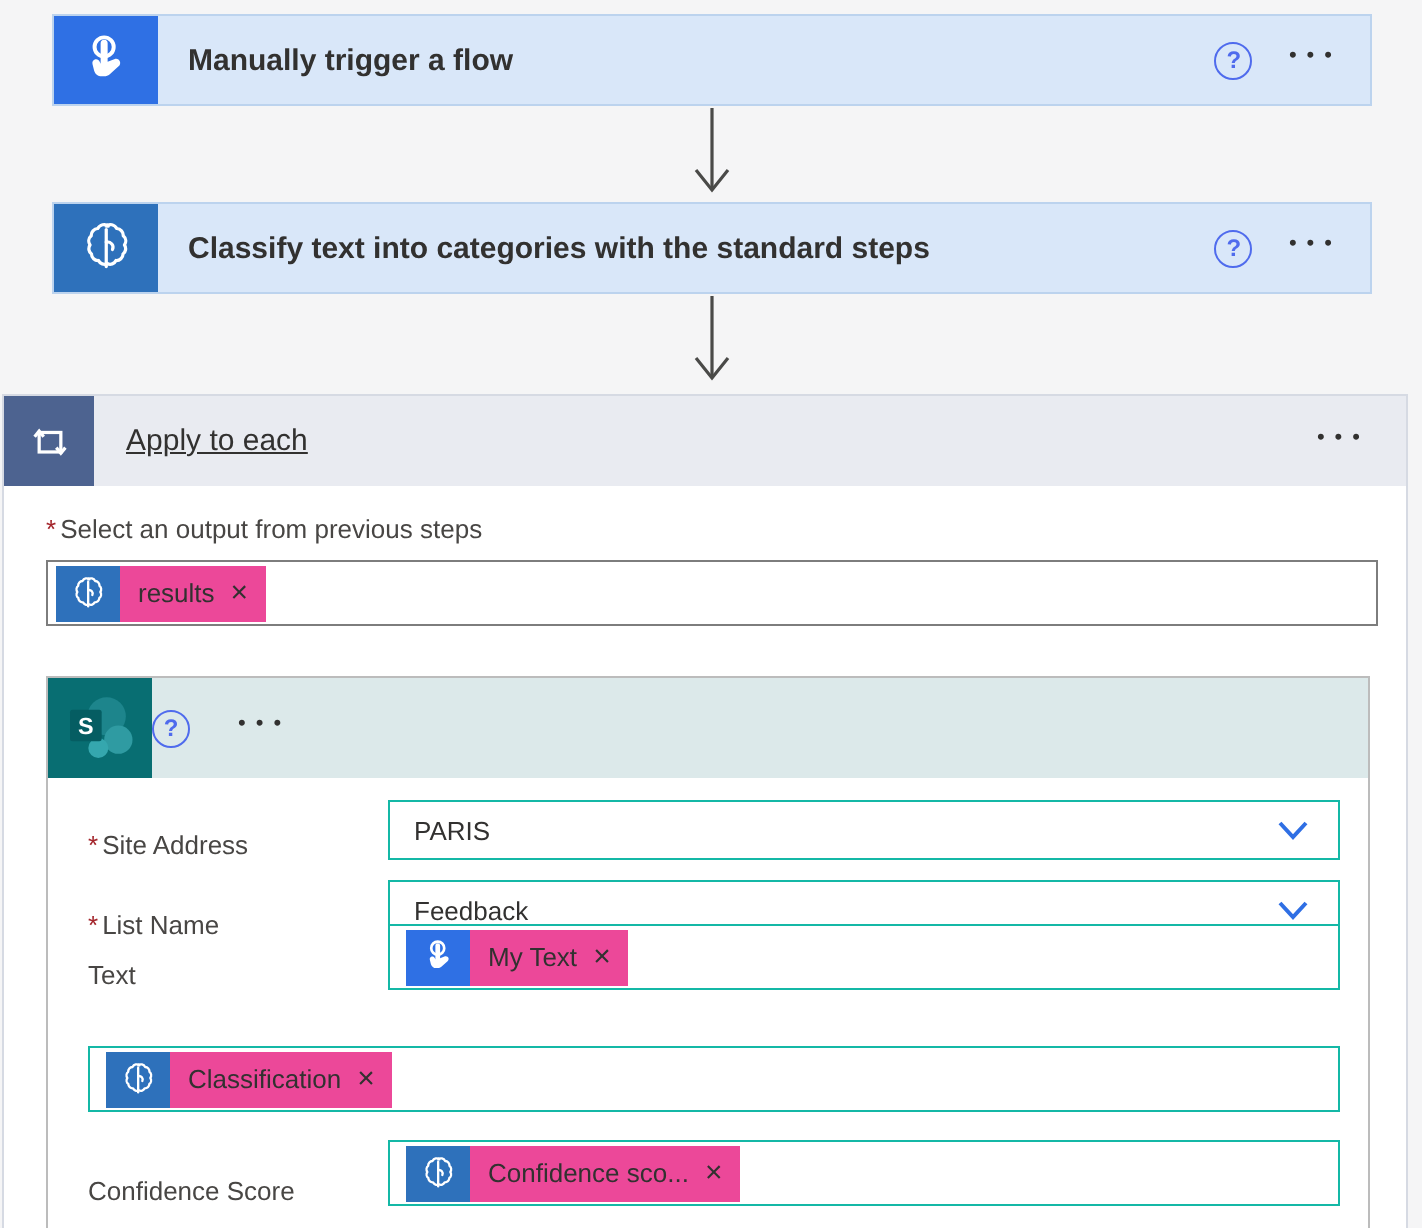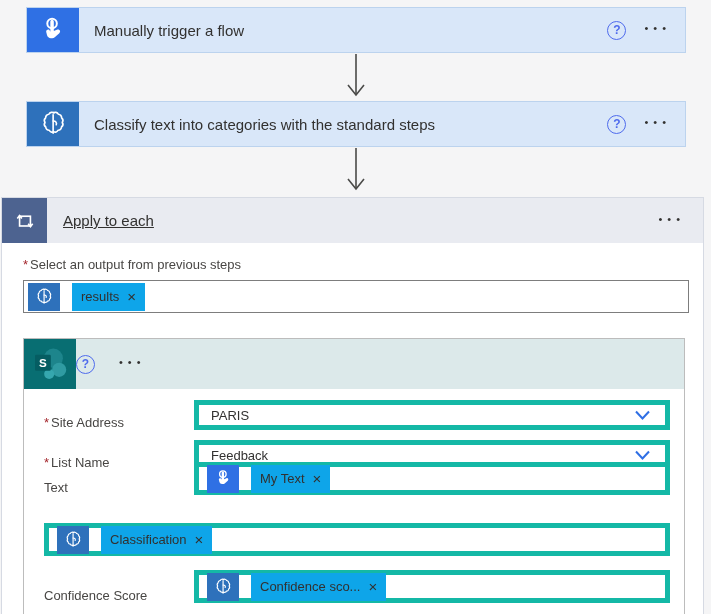--- a/index.html
+++ b/index.html
@@ -7,21 +7,21 @@
   body { font-family:"Liberation Sans", sans-serif; background:#f5f5f6; }
   #stage { position:relative; width:711px; height:614px; overflow:hidden; }
 
   
   .card { position:absolute; left:26px; width:660px; height:46px; display:flex;
           background:#d9e7f9; border:1px solid #bcd3ee; align-items:stretch; }
   .card-icon { width:52px; flex:0 0 52px; display:flex; align-items:center; justify-content:center; }
   .icon-trigger-bg { background:#2f70e4; }
   .icon-ai-bg { background:#2e71bb; }
   .card-title { flex:1; display:flex; align-items:center; padding-left:15px;
-                font-size:15px; color:#323130; }
+                font-size:15px; color:#323130;font-weight:bold; }
   .card-right { display:flex; align-items:center; gap:18px; padding-right:14px; }
   .help-circle { width:19px; height:19px; border:1.4px solid #4f6bed; border-radius:50%;
                  color:#4f6bed; font-size:12px; font-weight:bold; display:flex;
                  align-items:center; justify-content:center; cursor:pointer; }
   .ellipsis { color:#323130; font-size:11px; letter-spacing:5px; cursor:pointer;
               white-space:nowrap; padding-bottom:4px; }
 
   
   .arrow { position:absolute; left:344px; width:24px; height:46px; }
 
@@ -39,37 +39,37 @@
   .req { color:#a4262c; margin-right:2px; font-size:13px; }
 
   #output-label { position:absolute; left:21px; top:59px; }
   #output-input { position:absolute; left:21px; top:82px; width:666px; height:33px;
                   background:#fff; border:1px solid #7d7d7d; display:flex;
                   align-items:center; padding:2px 4px; }
 
   
   .token { display:inline-flex; height:28px; align-items:stretch; cursor:pointer; }
   .tok-icon { width:32px; display:flex; align-items:center; justify-content:center; }
-  .tok-chip { background:#0ea5e9; display:flex; align-items:center; padding:0 9px;
-              font-size:13px; color:#323130; gap:8px;margin-left:12px; }
+  .tok-chip { background:#ec4899; display:flex; align-items:center; padding:0 9px;
+              font-size:13px; color:#323130; gap:8px; }
   .tok-x { font-size:15px; color:#323130; line-height:1; cursor:pointer; }
 
   
   #create { position:absolute; left:21px; top:140px; width:662px; height:280px;
             background:#fff; border:1px solid #bcbcbc; }
   #create-header { height:50px; background:#dce9ea; display:flex; align-items:stretch; }
   .sp-icon { width:52px; flex:0 0 52px; background:#086e72; display:flex;
              align-items:center; justify-content:center; }
   #create-title { flex:1; display:flex; align-items:center; padding-left:15px;
                   font-size:15px; color:#323130; }
   #create-right { display:flex; align-items:center; gap:24px; padding-right:16px; }
 
   .ci-row { position:absolute; left:20px; right:14px; display:flex; align-items:flex-end; }
   .ci-label { width:150px; flex:0 0 150px; }
-  .ci-input { flex:1; background:#fff; border:5px solid #14b8a6; display:flex;
+  .ci-input { flex:1; background:#fff; border:1px solid #14b8a6; display:flex;
               align-items:center; position:relative; }
   .ci-input.h30 { height:30px; }
   .ci-input.h32 { height:33px; padding:2px 8px; }
   .dd-value { font-size:13px; color:#323130; padding-left:12px; }
   .chev { position:absolute; right:14px; top:50%; transform:translateY(-50%); }
 
   svg { display:block; }
 </style>
 </head>
 <body>

